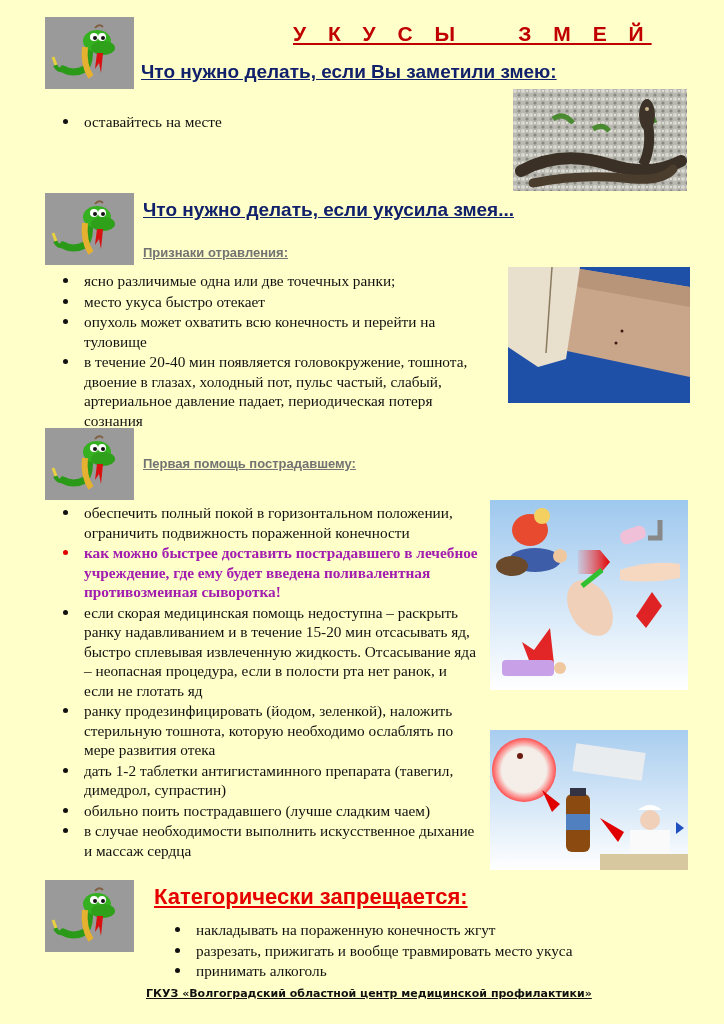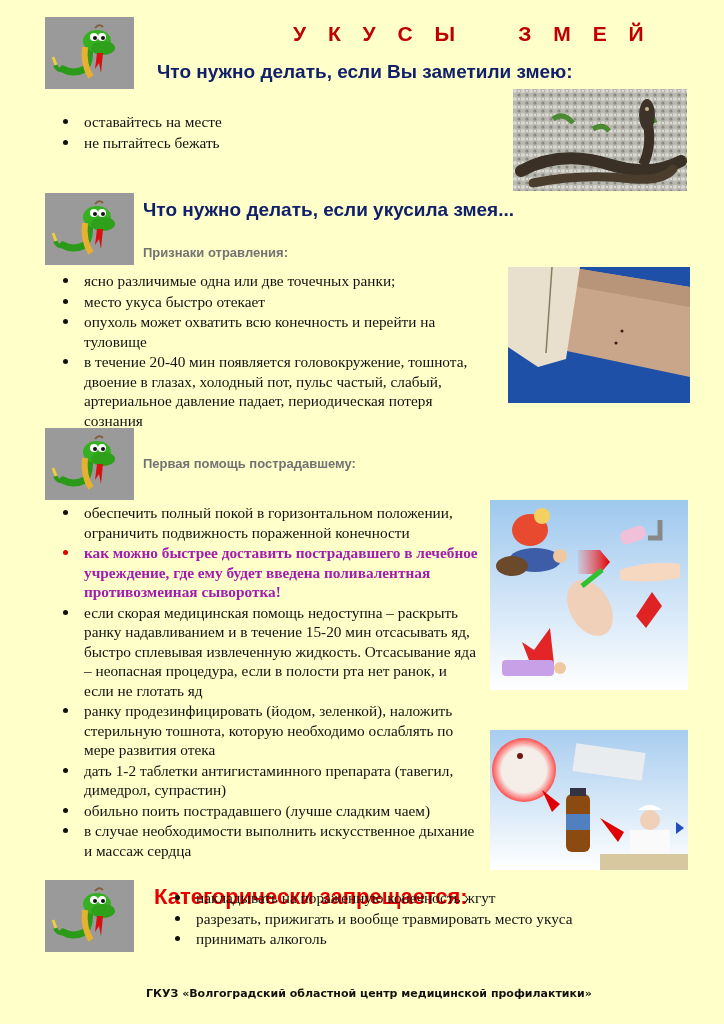--- a/index.html
+++ b/index.html
@@ -4,21 +4,21 @@
 <style>
   html, body { margin: 0; padding: 0; }
   body {
     width: 724px; height: 1024px;
     background: #ffffc9;
     position: relative;
     overflow: hidden;
     font-family: "Liberation Serif", serif;
     color: #111;
   }
-  .abs { position: absolute; }
+  .abs { position: absolute; text-decoration: underline; }
   .snake {
     position: absolute;
     width: 89px; height: 72px;
     background: #9a9a9a;
     overflow: hidden;
   }
   .snake svg { display: block; width: 100%; height: 100%; }
   .title {
     color: #c00000;
     font-family: "Liberation Sans", sans-serif;
@@ -94,25 +94,24 @@
       <circle cx="49" cy="20" r="4" fill="#fff"></circle>
       <circle cx="57" cy="20" r="4" fill="#fff"></circle>
       <circle cx="50" cy="21" r="2" fill="#111"></circle>
       <circle cx="58" cy="21" r="2" fill="#111"></circle>
       <path d="M52 36 l-2 16 l4 -6 l2 10 l2 -20 z" fill="#d81010"></path>
       <path d="M50 11 q4 -5 8 -1" stroke="#806040" stroke-width="2" fill="none"></path>
     </svg>
 </div>
 
 <div class="abs title" style="left:293px; top:22px;">У К У С Ы    З М Е Й</div>
-<div class="abs h-blue" style="left:157px; top:61px;">Что нужно делать, если Вы заметили змею:</div>
+<div class="abs h-blue" style="left:141px; top:61px;">Что нужно делать, если Вы заметили змею:</div>
 
 <ul class="blist" style="left:60px; top:112px; width:420px;">
   <li>оставайтесь на месте</li>
-  <li>не пытайтесь бежать</li>
 </ul>
 
 <div class="photo" style="left:513px; top:89px; width:174px; height:102px;">
   <svg viewBox="0 0 174 102">
     <defs>
         <pattern id="gravel" width="8" height="8" patternUnits="userSpaceOnUse">
           <rect width="8" height="8" fill="#b8b8b0"></rect>
           <circle cx="2" cy="2" r="2" fill="#d8d8d0"></circle>
           <circle cx="6" cy="6" r="1.6" fill="#8a8a82"></circle>
           <circle cx="6" cy="2" r="1" fill="#e8e8e0"></circle>
@@ -268,19 +267,19 @@
       <circle cx="57" cy="20" r="4" fill="#fff"></circle>
       <circle cx="50" cy="21" r="2" fill="#111"></circle>
       <circle cx="58" cy="21" r="2" fill="#111"></circle>
       <path d="M52 36 l-2 16 l4 -6 l2 10 l2 -20 z" fill="#d81010"></path>
       <path d="M50 11 q4 -5 8 -1" stroke="#806040" stroke-width="2" fill="none"></path>
     </svg>
 </div>
 
 <div class="abs h-red-big" style="left:154px; top:884px;">Категорически запрещается:</div>
 
-<ul class="blist" style="left:172px; top:888px; width:520px;">
+<ul class="blist" style="left:172px; top:920px; width:520px;">
   <li>накладывать на пораженную конечность жгут</li>
   <li>разрезать, прижигать и вообще травмировать место укуса</li>
   <li>принимать алкоголь</li>
 </ul>
 
 <div class="abs footer" style="left:146px; top:987px;">ГКУЗ «Волгоградский областной центр медицинской профилактики»</div>
 
 </body></html>

